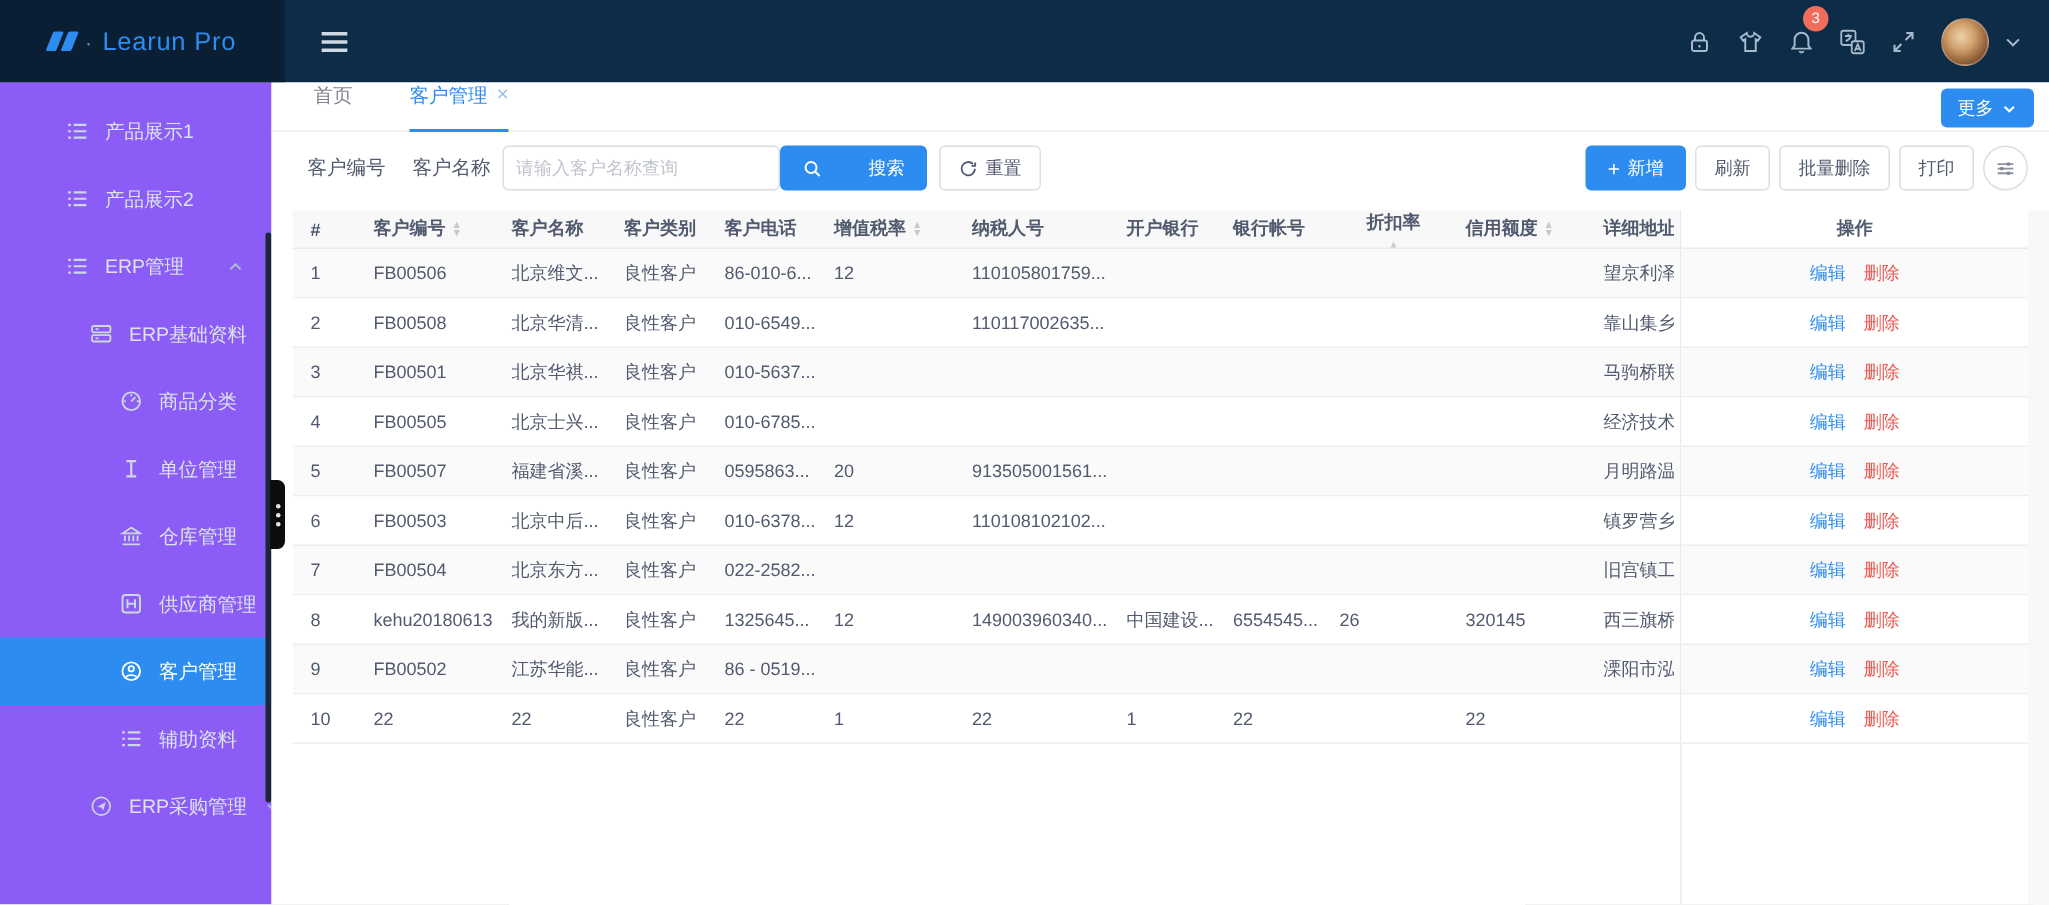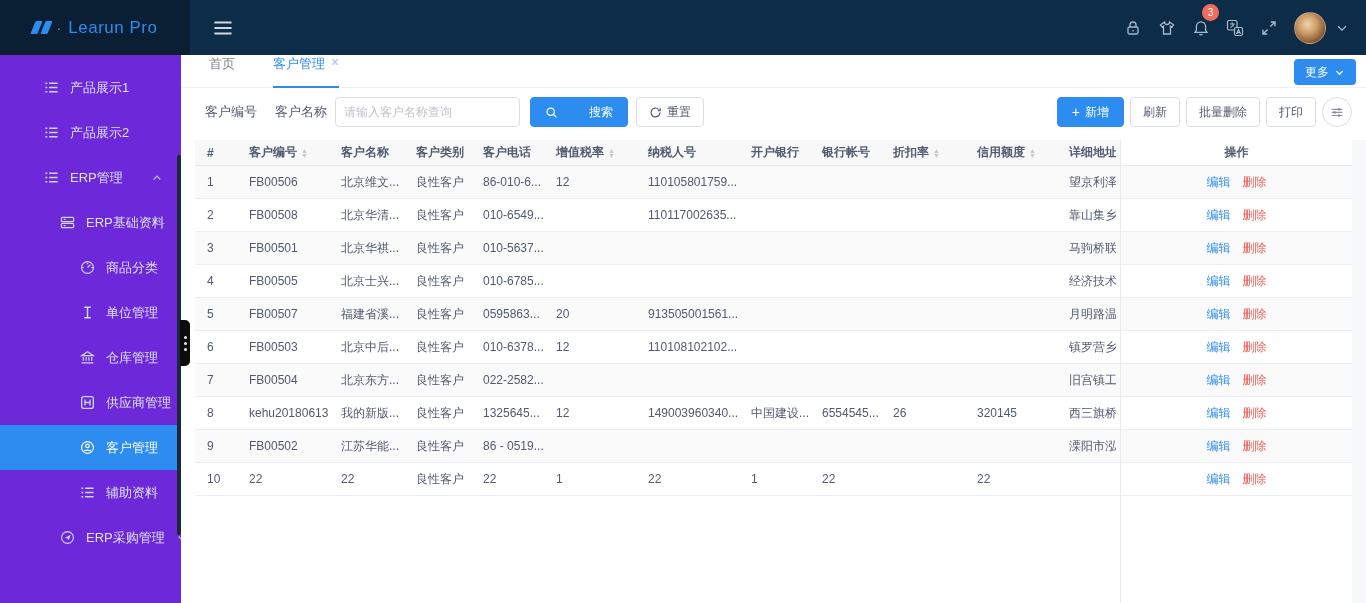--- a/index.html
+++ b/index.html
@@ -18,21 +18,21 @@
   .searchpill svg{flex:0 0 auto;color:#6f8299;}
   .searchpill input{flex:1;background:transparent;border:none;outline:none;color:#cfd9e4;font-size:12px;width:100px;}
   .searchpill input::placeholder{color:#6f8299;}
   .top-right{margin-left:auto;display:flex;align-items:center;padding-right:12px;}
   .tico{position:relative;width:34px;height:34px;display:flex;align-items:center;justify-content:center;color:#a7b9cc;cursor:pointer;}
   .badge{position:absolute;top:-7px;left:18px;min-width:17px;height:17px;border-radius:9px;background:#f06d5d;color:#fff;
     font-size:10px;display:flex;align-items:center;justify-content:center;padding:0 3px;}
   .avatar{width:32px;height:32px;border-radius:50%;margin:0 4px 0 8px;cursor:pointer;border:1px solid rgba(255,255,255,.25);
     background:radial-gradient(circle at 42% 38%,#ecd3ad 0%,#cf9f6b 35%,#8a5a35 70%,#5a3a22 100%);}
   
-  .sidebar{position:absolute;top:55px;left:0;width:181px;height:548px;background:#6d28d9;overflow:hidden;}
+  .sidebar{position:absolute;top:55px;left:0;width:181px;height:548px;background:#8b5cf6;overflow:hidden;}
   .side-menu{padding-top:10px;}
   .side-item{height:45px;display:flex;align-items:center;gap:11px;color:#dbe3ee;font-size:13px;cursor:pointer;white-space:nowrap;}
   .side-item.lv1{padding-left:44px;}
   .side-item.lv2{padding-left:60px;}
   .side-item.lv3{padding-left:80px;}
   .side-item .s-icon{display:flex;color:#cdd7e4;}
   .side-item.active{background:#2d8cf0;color:#fff;}
   .side-item.active .s-icon{color:#fff;}
   .s-chev{margin-left:auto;margin-right:18px;display:flex;color:#aebbca;}
   .side-track{position:absolute;top:100px;right:0;width:4px;height:380px;background:#1c2838;border-radius:2px;}
@@ -47,21 +47,21 @@
   .tab-close{color:#9fc0ea;font-size:14px;line-height:1;cursor:pointer;}
   .more-btn{position:absolute;right:10px;top:4px;height:26px;padding:0 11px;background:#2d8cf0;border:none;border-radius:4px;
     color:#fff;font-size:12px;display:flex;align-items:center;gap:5px;cursor:pointer;}
   
   .toolbar{margin:8px 14px 0 14px;height:32px;display:flex;align-items:center;font-size:12px;}
   .f-label{margin:0 8px 0 10px;color:#515a6e;font-size:13px;}
   .f-input{width:185px;height:30px;border:1px solid #dcdee2;border-radius:4px;padding:0 8px;font-size:12px;color:#515a6e;outline:none;}
   .f-input::placeholder{color:#c0c4cc;}
   .btn{height:30px;border-radius:4px;font-size:12px;display:flex;align-items:center;gap:5px;cursor:pointer;border:1px solid #dcdee2;background:#fff;color:#515a6e;padding:0 12px;}
   .btn.primary{background:#2d8cf0;border-color:#2d8cf0;color:#fff;padding:0 14px;}
-  .btn-search{margin-left:10px;gap:31px;}
+  .btn-search{gap:31px;}
   .btn-reset{margin-left:8px;}
   .tb-right{margin-left:auto;display:flex;align-items:center;gap:6px;}
   .btn-circle{width:30px;height:30px;border-radius:50%;padding:0;justify-content:center;}
   
   .grid{position:absolute;left:14px;top:85px;bottom:0;width:1171px;display:flex;align-items:stretch;font-size:12px;}
   .grid-main{width:925px;overflow:hidden;}
   .thead{height:26px;display:flex;align-items:center;background:#f8f8f9;border-bottom:1px solid #e8eaec;font-weight:bold;color:#515a6e;}
   .th{display:flex;align-items:center;gap:4px;padding-left:12px;white-space:nowrap;overflow:hidden;height:100%;}
   .carets{display:flex;flex-direction:column;color:#c5c8ce;font-size:7px;line-height:5px;cursor:pointer;}
   .tr{height:33px;display:flex;align-items:center;border-bottom:1px solid #ebeef5;background:#fff;}
@@ -351,21 +351,21 @@
             </div>
             <div class="th" style="width: 103px;">
               <span>纳税人号</span>
             </div>
             <div class="th" style="width: 71px;">
               <span>开户银行</span>
             </div>
             <div class="th" style="width: 71px;">
               <span>银行帐号</span>
             </div>
-            <div class="th" style="width: 84px;">
+            <div class="th" style="width: 84px; flex-direction: column;">
               <span>折扣率</span>
               <span class="carets">
                 <i>▲</i>
                 <i>▼</i>
               </span>
             </div>
             <div class="th" style="width: 92px;">
               <span>信用额度</span>
               <span class="carets">
                 <i>▲</i>

